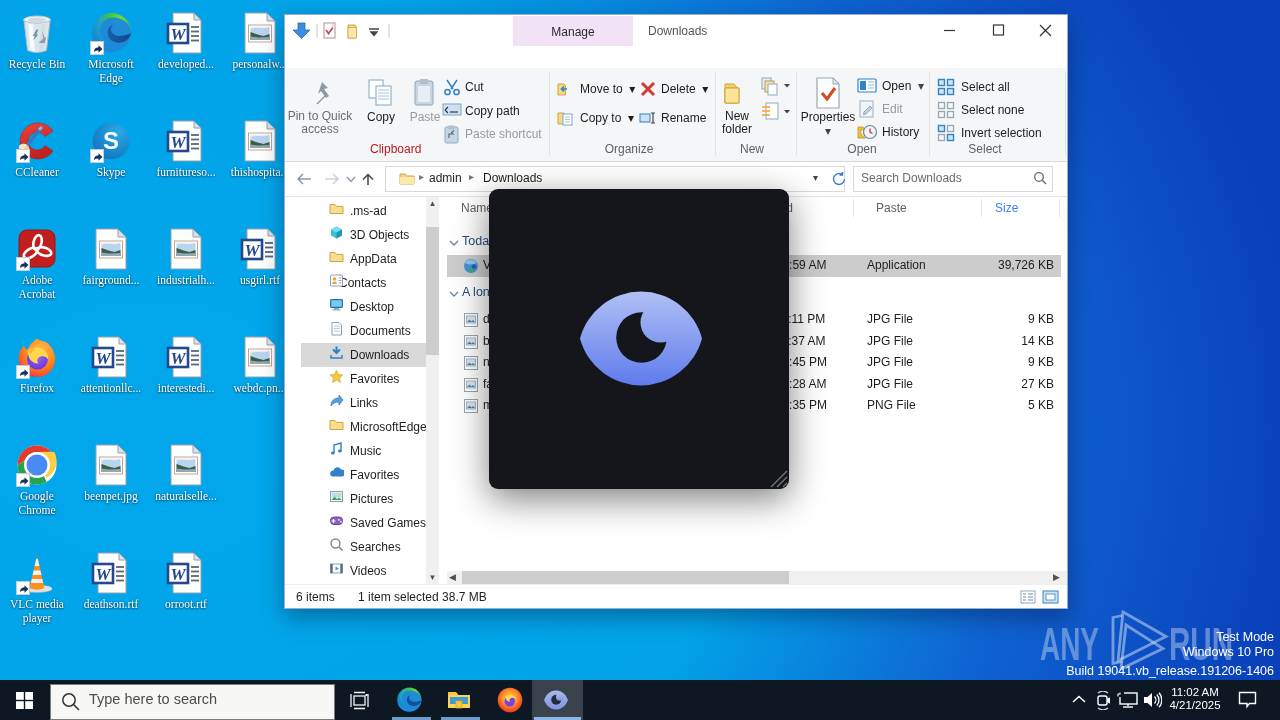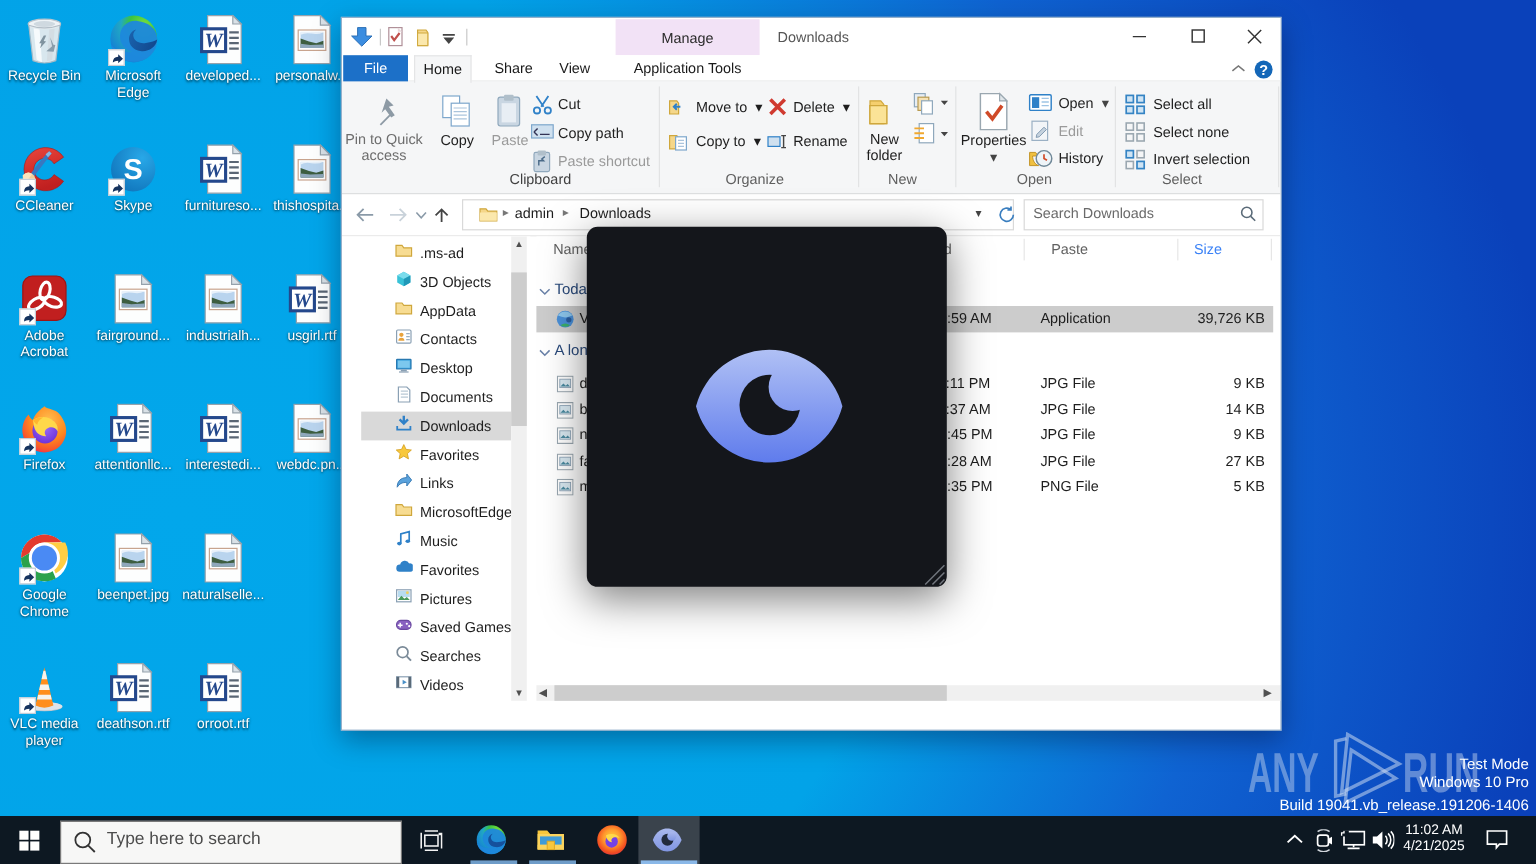--- a/index.html
+++ b/index.html
@@ -8,20 +8,21 @@
     font-family:"Liberation Sans", sans-serif;
     position:relative;
     background: radial-gradient(ellipse 1150px 900px at 150px 430px,
       #02a7eb 0%, #02a3e8 52%, #0f63d2 76%, #0a41ba 100%);
   }
   .dcell { position:absolute; width:74px; text-align:center; }
   .dico { width:42px; height:42px; margin:0 auto; position:relative; }
   .dlabel {
     margin-top:3px; color:#fff; font-size:11.5px; line-height:14px;
     text-shadow:0 1px 2px rgba(0,0,0,.55), 0 0 2px rgba(0,0,0,.4);
+    font-family:Liberation Serif, serif;
   }
   .sarrow { position:absolute; left:0px; bottom:-1px; width:14px; height:14px;
     background:#fff; border:1px solid #c4cdd6; }
   .sarrow svg { position:absolute; left:0; top:0; }
   .taskbar { position:absolute; left:0; top:680px; width:1280px; height:40px;
     background:#0d1822; }
   .tb-active { position:absolute; left:532px; top:0; width:51px; height:40px; background:#3a434c; }
   .tb-line { position:absolute; top:37px; height:3px; background:#76aee2; }
   .tray { color:#fff; font-size:11.5px; text-align:center; line-height:13px; }
   .win { position:absolute; left:284px; top:14px; width:784px; height:595px;
@@ -381,39 +382,27 @@
 <line x1="98" y1="4" x2="98" y2="18" stroke="#c8c8c8" stroke-width="1"></line>
 </svg>
 <div style="position:absolute;left:228px;top:1px;width:120px;height:30px;background:#f2e2f6;color:#2b2b2b;font-size:12px;text-align:center;line-height:32px">Manage</div>
 <div style="position:absolute;left:363px;top:9px;color:#565656;font-size:12px">Downloads</div>
 <svg style="position:absolute;left:651px;top:0" width="134" height="31" viewBox="0 0 134 31">
 <line x1="8" y1="15.5" x2="19" y2="15.5" stroke="#333" stroke-width="1.2"></line>
 <rect x="57.5" y="10" width="10" height="10" fill="none" stroke="#333" stroke-width="1.2"></rect>
 <path d="M104 10 l11 11 M115 10 l-11 11" stroke="#333" stroke-width="1.2"></path>
 </svg>
 </div>
-<div style="position:absolute;left:0;top:31px;width:782px;height:22px;background:#fff;border-bottom:1px solid #e8e9ea">
-<div style="position:absolute;left:1px;top:0;width:54px;height:22px;background:#1c70c8;color:#fff;font-size:12px;text-align:center;line-height:22px">File</div>
-<div style="position:absolute;left:60px;top:0;width:48px;height:23px;background:#f5f6f7;border:1px solid #e4e5e6;border-bottom:none;color:#1a1a1a;font-size:12px;text-align:center;line-height:22px;z-index:2">Home</div>
-<div style="position:absolute;left:120px;top:0;width:46px;height:22px;color:#1a1a1a;font-size:12px;text-align:center;line-height:22px">Share</div>
-<div style="position:absolute;left:172px;top:0;width:44px;height:22px;color:#1a1a1a;font-size:12px;text-align:center;line-height:22px">View</div>
-<div style="position:absolute;left:228px;top:0;width:120px;height:22px;color:#1a1a1a;font-size:12px;text-align:center;line-height:22px">Application Tools</div>
-<svg style="position:absolute;left:740px;top:4px" width="40" height="16" viewBox="0 0 40 16">
-<path d="M2 9 l5 -4 5 4" stroke="#777" stroke-width="1.3" fill="none"></path>
-<circle cx="28" cy="8" r="7.5" fill="#1467b8"></circle>
-<text x="28" y="12.5" text-anchor="middle" font-size="12" font-weight="bold" fill="#fff" font-family="Liberation Sans">?</text>
-</svg>
-</div>
 <div style="position:absolute;left:0;top:53px;width:782px;height:94px;background:#f5f6f7;border-bottom:1px solid #d8d9da;font-size:12px;color:#1e1e1e">
 <div style="position:absolute;left:264px;top:4px;width:1px;height:84px;background:#e2e3e4"></div>
 <div style="position:absolute;left:430px;top:4px;width:1px;height:84px;background:#e2e3e4"></div>
 <div style="position:absolute;left:511px;top:4px;width:1px;height:84px;background:#e2e3e4"></div>
 <div style="position:absolute;left:644px;top:4px;width:1px;height:84px;background:#e2e3e4"></div>
 <div style="position:absolute;left:780px;top:4px;width:1px;height:84px;background:#e2e3e4"></div>
-<div style="position:absolute;left:101px;top:74px;width:90px;text-align:right;color:#404040">Clipboard</div>
+<div style="position:absolute;left:85px;top:74px;width:90px;text-align:left;color:#b91c1c">Clipboard</div>
 <div style="position:absolute;left:299px;top:74px;width:90px;text-align:center;color:#5f5f5f">Organize</div>
 <div style="position:absolute;left:422px;top:74px;width:90px;text-align:center;color:#5f5f5f">New</div>
 <div style="position:absolute;left:532px;top:74px;width:90px;text-align:center;color:#5f5f5f">Open</div>
 <div style="position:absolute;left:655px;top:74px;width:90px;text-align:center;color:#5f5f5f">Select</div>
 <svg style="position:absolute;left:24px;top:11px" width="30" height="30" viewBox="0 0 30 30">
 <path d="M13 3 l6 6 -4 1 5 7 -3 2 -5 -7 -3 3 z" fill="#8d9aa5"></path>
 <line x1="8" y1="25" x2="16" y2="17" stroke="#8d9aa5" stroke-width="1.5"></line>
 </svg>
 <div style="position:absolute;left:2px;top:42px;width:66px;text-align:center;color:#6d6d6d;line-height:13px">Pin to Quick<br>access</div>
 <svg style="position:absolute;left:80px;top:9px" width="32" height="32" viewBox="0 0 32 32">
@@ -601,21 +590,21 @@
 <div style="position:absolute;left:16px;top:74px;width:125px;height:24px;white-space:nowrap;">
         <div style="position:relative;margin-left:28px;margin-top:0;height:24px;line-height:24px"><svg width="15" height="15" viewBox="0 0 15 15" style="position:absolute;left:0;top:2px">
             <rect x="1.5" y="2" width="12" height="11" rx="1" fill="#fff" stroke="#8aa0b4"></rect>
             <circle cx="5.5" cy="6" r="1.8" fill="#e8a33d"></circle>
             <path d="M3 11 a2.5 2.5 0 0 1 5 0 z" fill="#e8a33d"></path>
             <g stroke="#9ab0c4" stroke-width="1">
               <line x1="9.5" y1="5" x2="12.5" y2="5"></line>
               <line x1="9.5" y1="7.5" x2="12.5" y2="7.5"></line>
               <line x1="9.5" y1="10" x2="12.5" y2="10"></line>
             </g>
-          </svg><span style="margin-left:21px">Contacts</span></div>
+          </svg><span style="margin-left:10px">Contacts</span></div>
       </div>
 <div style="position:absolute;left:16px;top:98px;width:125px;height:24px;white-space:nowrap;">
         <div style="position:relative;margin-left:28px;margin-top:0;height:24px;line-height:24px"><svg width="15" height="15" viewBox="0 0 15 15" style="position:absolute;left:0;top:2px">
             <rect x="1.5" y="2.5" width="12" height="8" rx="0.5" fill="#3aa0dc" stroke="#2878b0"></rect>
             <rect x="2.5" y="3.5" width="10" height="6" fill="#7cc8ee"></rect>
             <rect x="5" y="11" width="5" height="1.5" fill="#8aa0b4"></rect>
             <rect x="3.5" y="12.5" width="8" height="1" fill="#8aa0b4"></rect>
           </svg><span style="margin-left:21px">Desktop</span></div>
       </div>
 <div style="position:absolute;left:16px;top:122px;width:125px;height:24px;white-space:nowrap;">
@@ -769,20 +758,39 @@
 <div style="position:absolute;left:36px;top:201.0px">mountain.png</div>
 <div style="position:absolute;left:272px;top:201.0px">10/18/2021 8:35 PM</div>
 <div style="position:absolute;left:420px;top:201.0px">PNG File</div>
 <div style="position:absolute;left:538px;top:201.0px;width:69px;text-align:right">5 KB</div>
 </div>
 <div style="position:absolute;left:162px;top:556px;width:620px;height:13px;background:#f0f0f0">
 <div style="position:absolute;left:2px;top:0;width:12px;height:13px;color:#505050;font-size:9px;line-height:13px">◀</div>
 <div style="position:absolute;right:2px;top:0;width:12px;height:13px;color:#505050;font-size:9px;line-height:13px">▶</div>
 <div style="position:absolute;left:15px;top:0;width:327px;height:13px;background:#cdcdcd"></div>
 </div>
+<div style="position:absolute;left:0;top:569px;width:782px;height:24px;background:#fff;border-top:1px solid #eee;font-size:12px;color:#1e1e1e">
+<div style="position:absolute;left:11px;top:5px">6 items</div>
+<div style="position:absolute;left:73px;top:5px">1 item selected 38.7 MB</div>
+<svg style="position:absolute;left:735px;top:4px" width="40" height="16" viewBox="0 0 40 16">
+<g stroke="#90a8bc" stroke-width="1">
+          <rect x="1" y="2" width="14" height="12" fill="#fff"></rect>
+        </g>
+<g stroke="#6a88a0" stroke-width="1">
+          <line x1="3" y1="5" x2="6" y2="5"></line>
+          <line x1="8" y1="5" x2="13" y2="5"></line>
+          <line x1="3" y1="8" x2="6" y2="8"></line>
+          <line x1="8" y1="8" x2="13" y2="8"></line>
+          <line x1="3" y1="11" x2="6" y2="11"></line>
+          <line x1="8" y1="11" x2="13" y2="11"></line>
+        </g>
+<rect x="23" y="2" width="15" height="12" fill="#cfe4f4" stroke="#3584c4"></rect>
+<rect x="26" y="5" width="9" height="6" fill="#fff" stroke="#3584c4" stroke-width="0.8"></rect>
+</svg>
+</div>
 </div>
 
 <div class="overlay">
   <svg width="300" height="300" viewBox="0 0 300 300">
     <defs>
       <linearGradient id="eyeg" x1="0" y1="100" x2="0" y2="200" gradientUnits="userSpaceOnUse">
         <stop offset="0" stop-color="#b2c2f5"></stop>
         <stop offset="1" stop-color="#5c79ec"></stop>
       </linearGradient>
     </defs>

